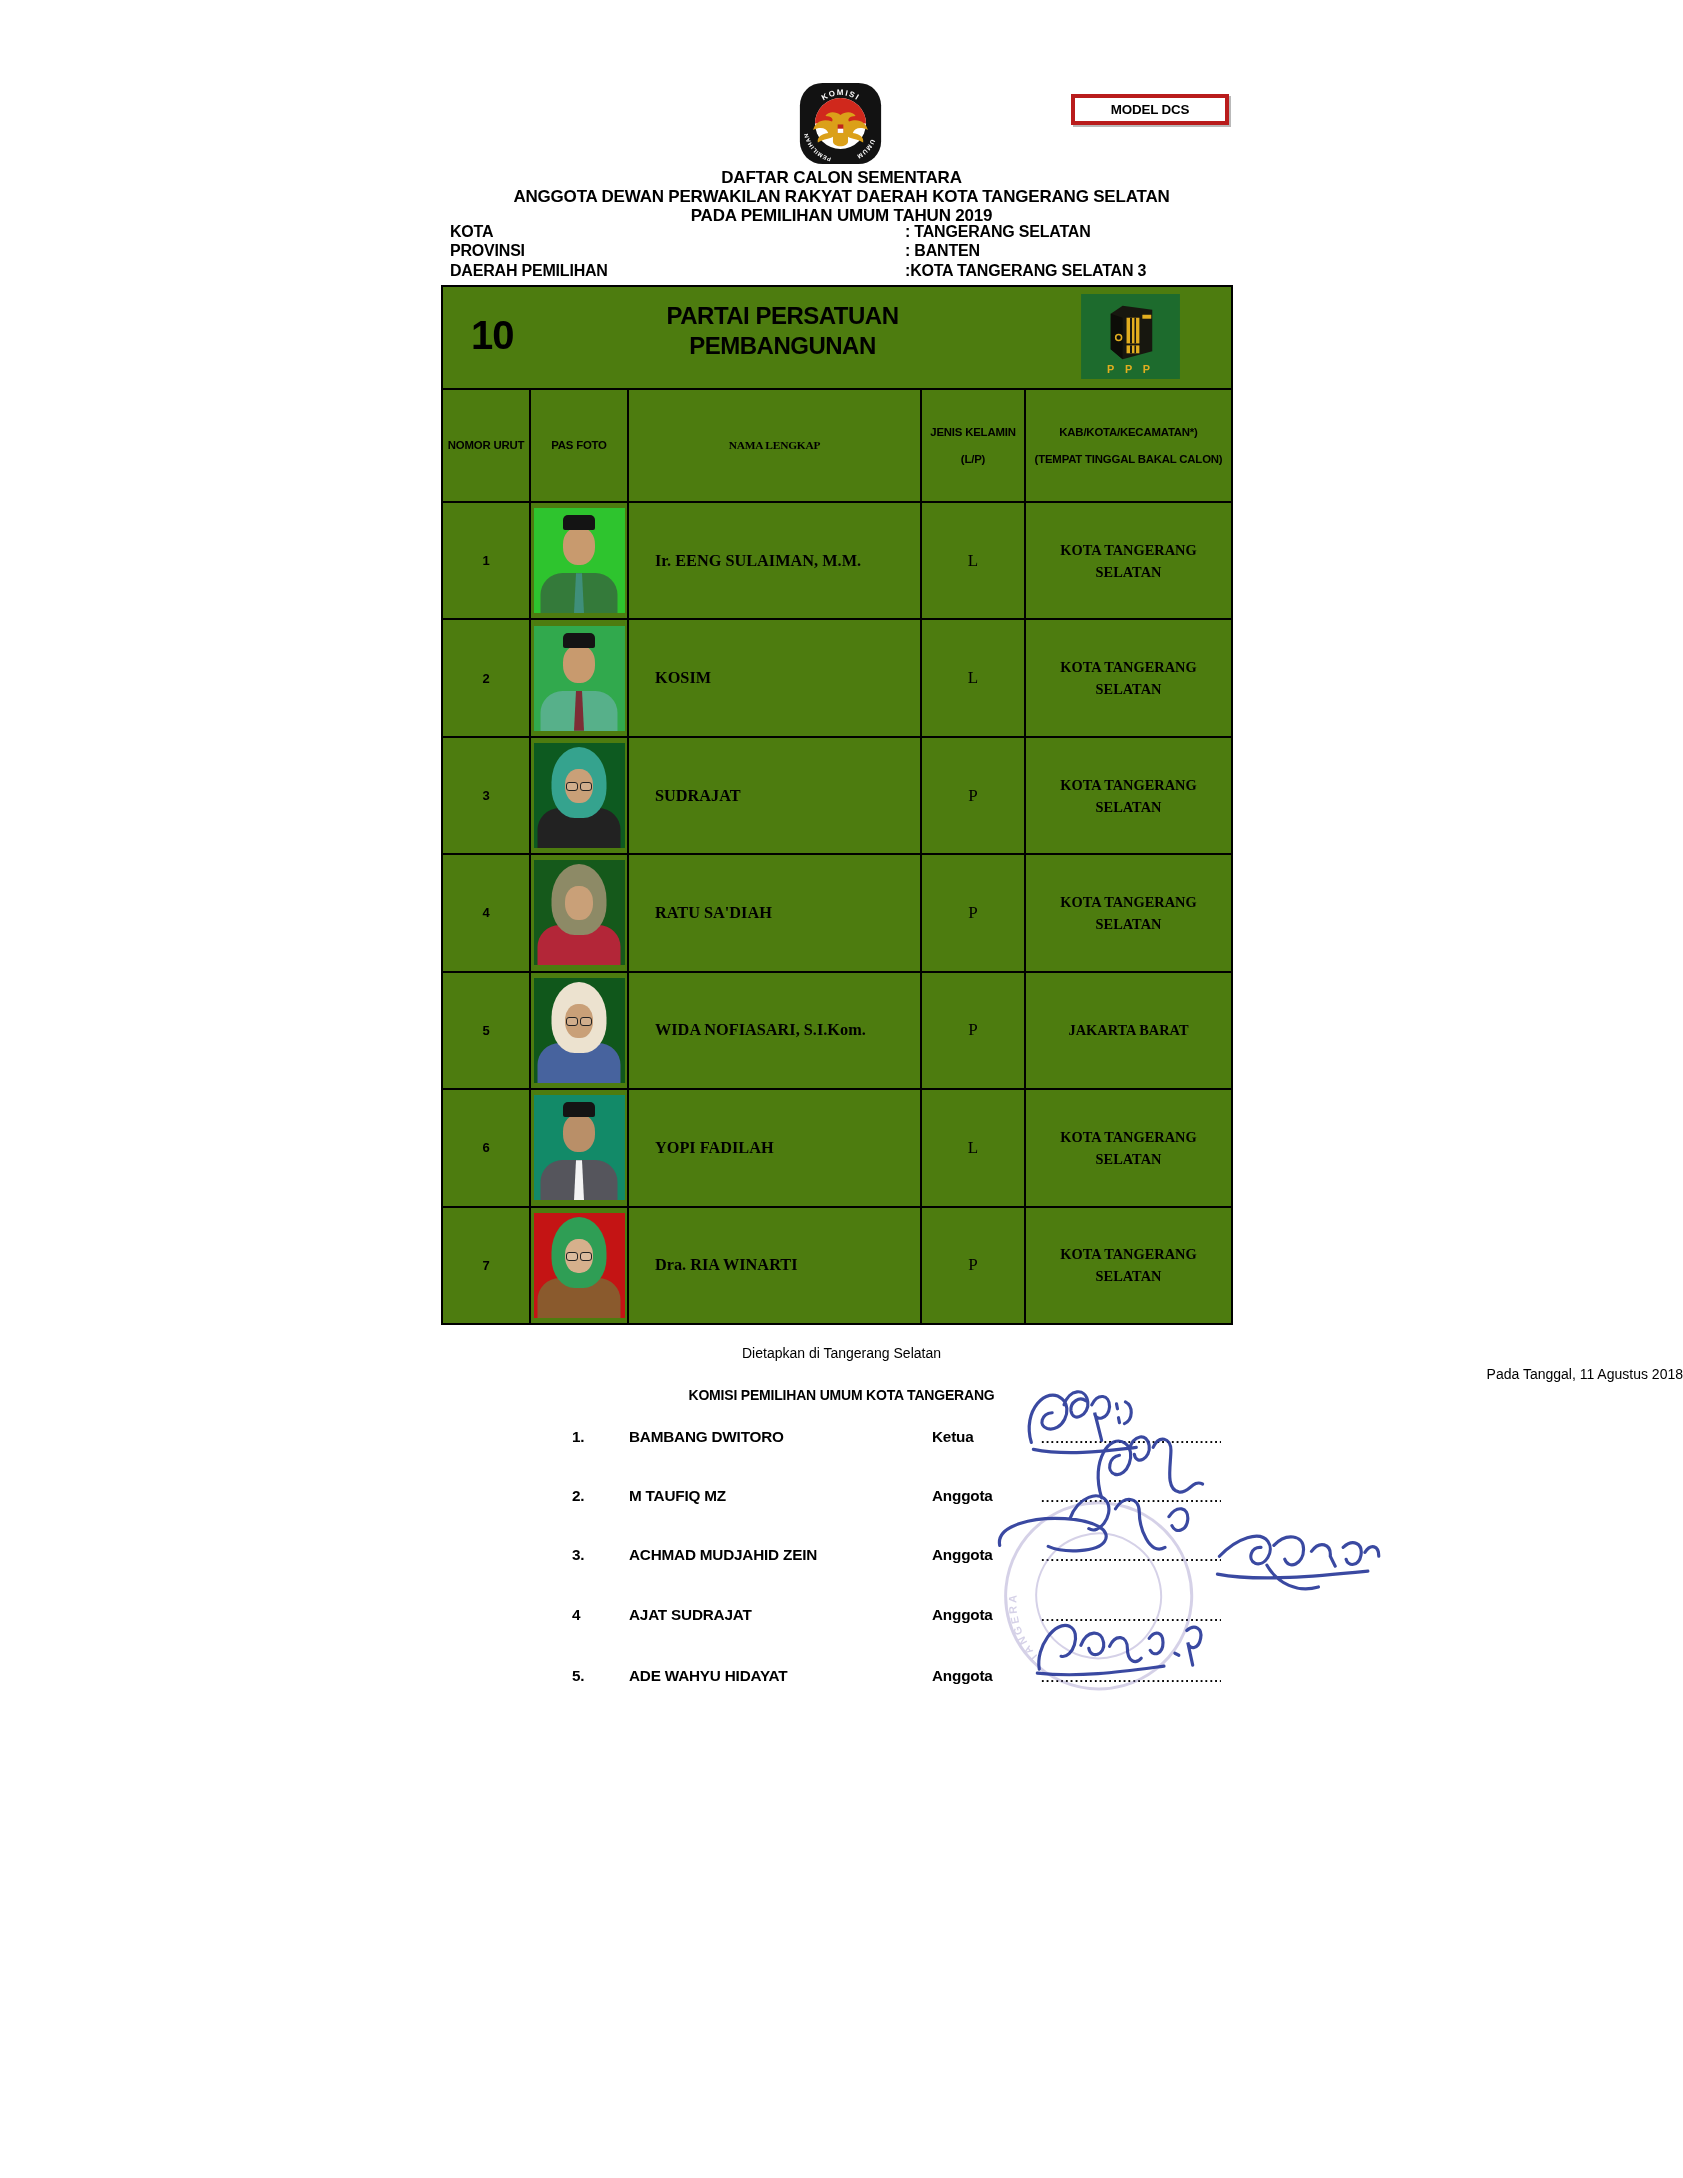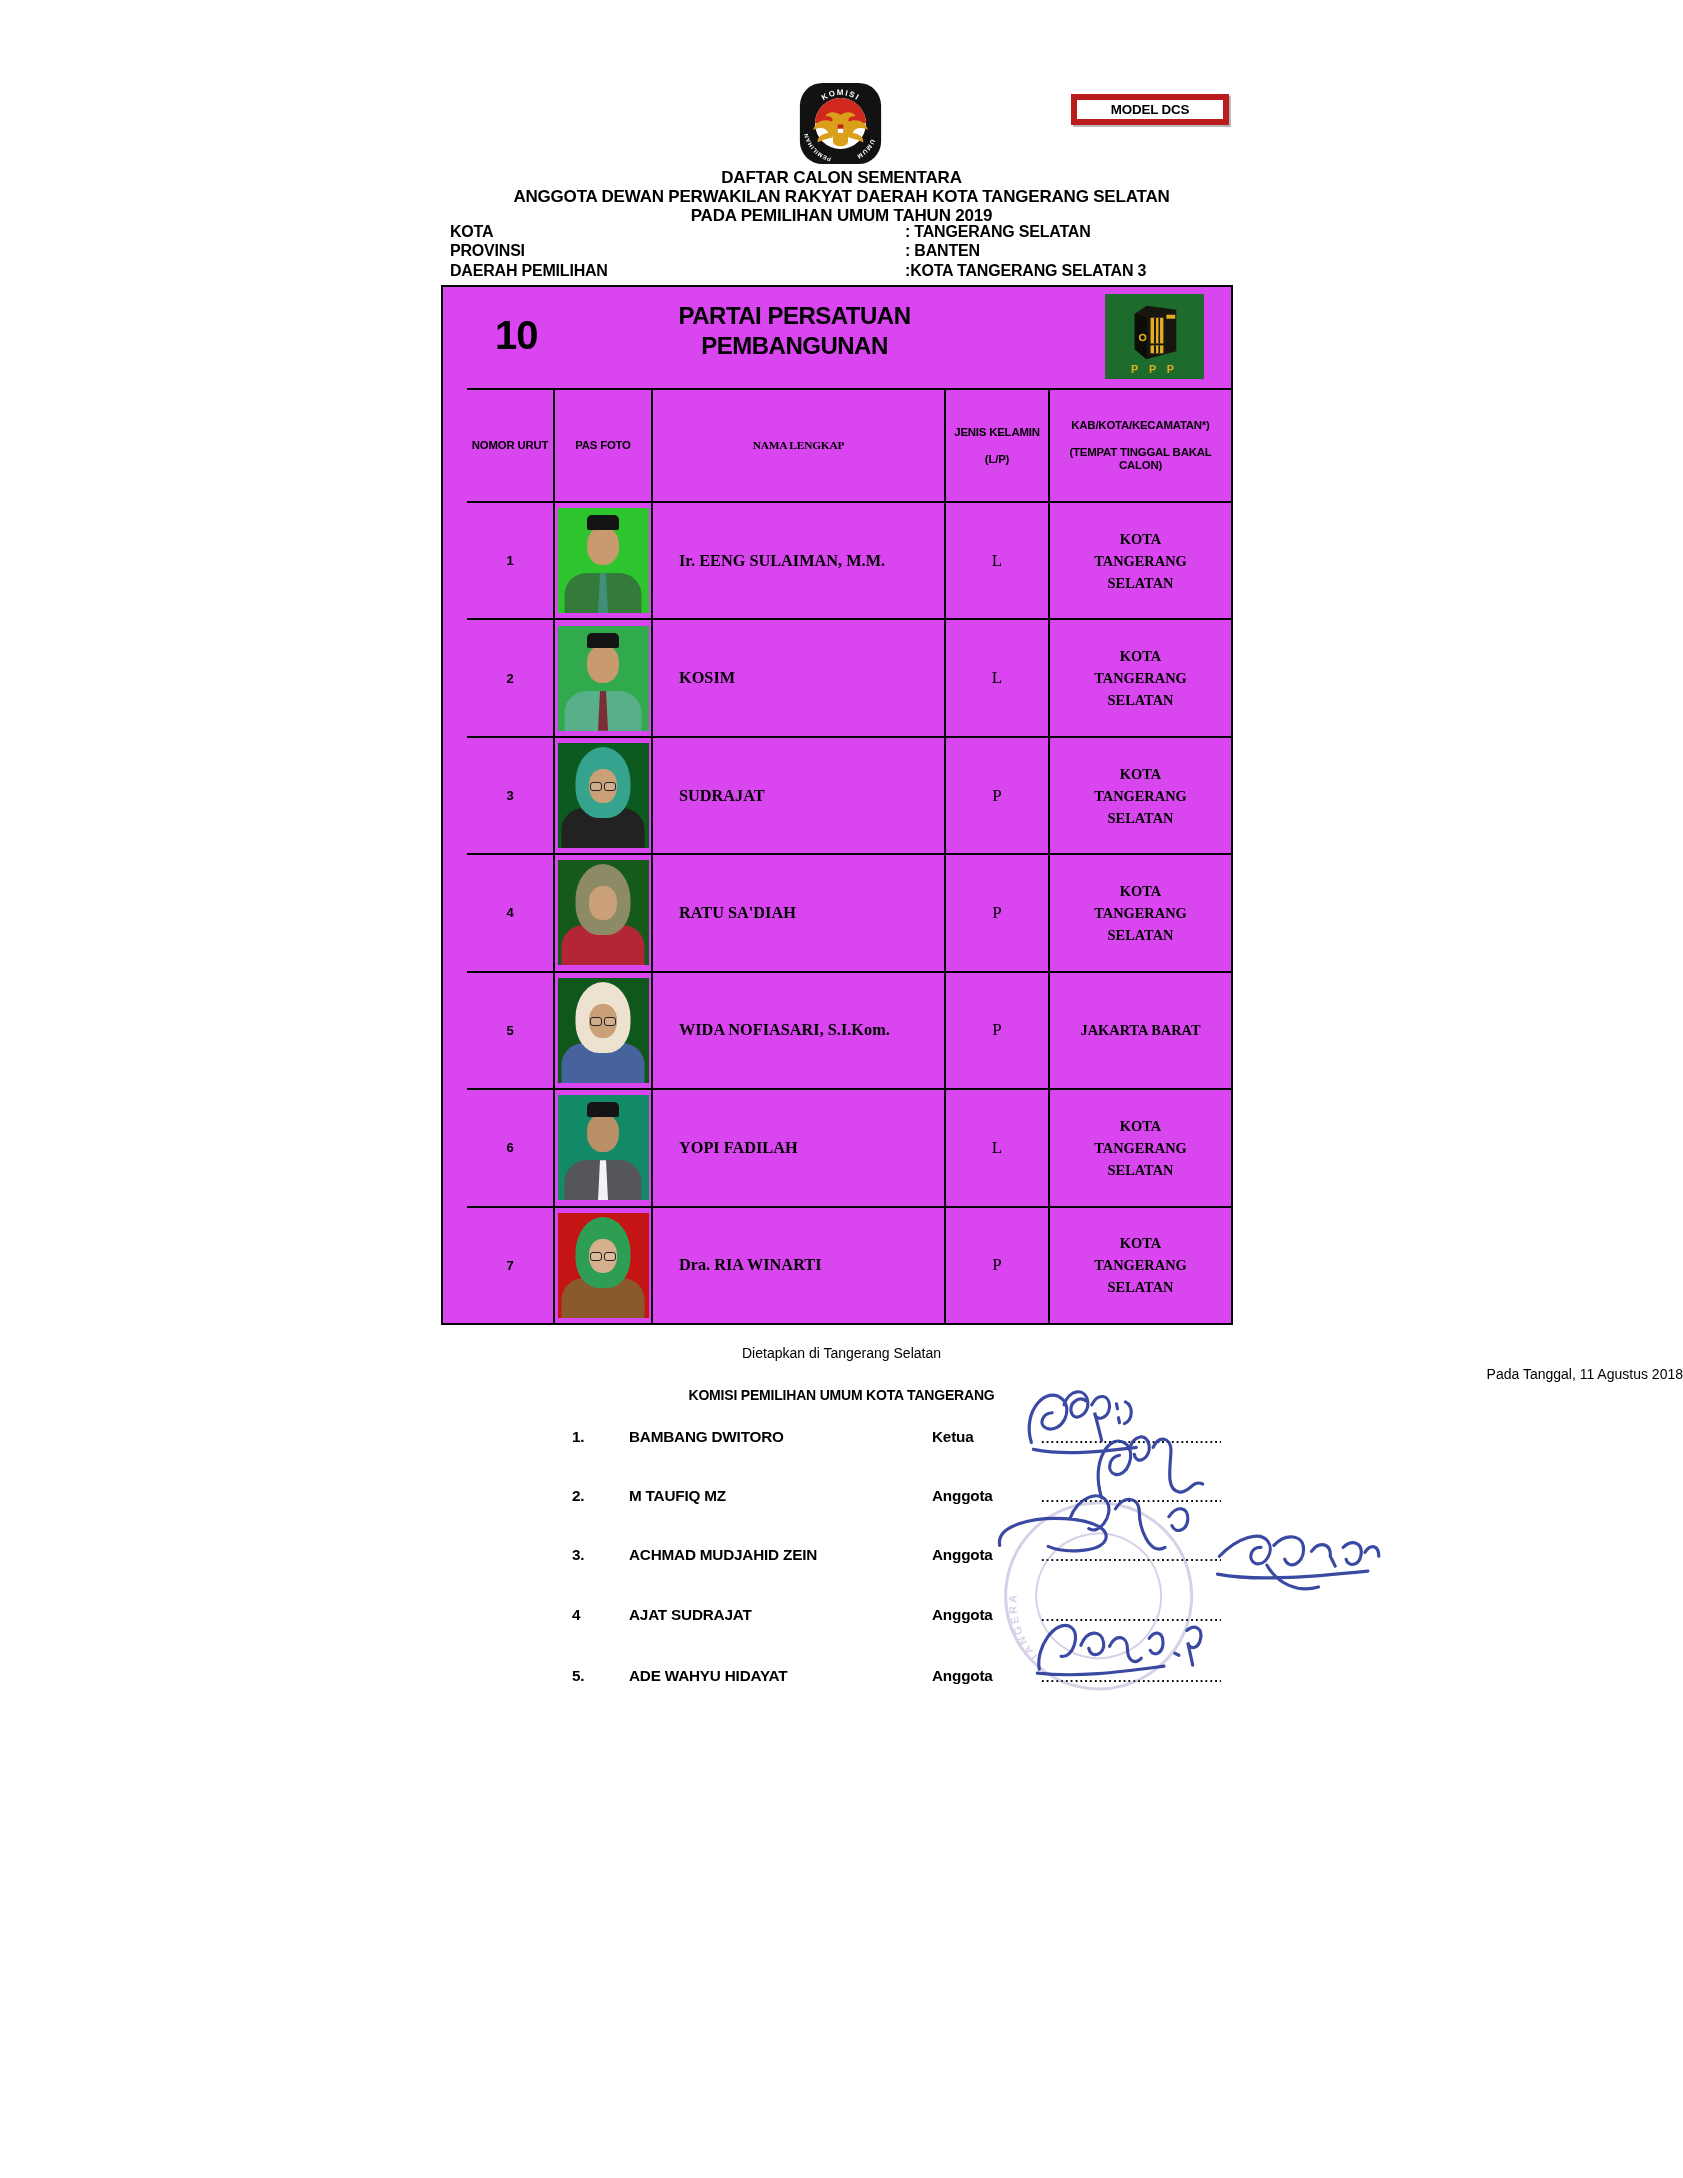--- a/index.html
+++ b/index.html
@@ -5,37 +5,37 @@
   * { margin:0; padding:0; box-sizing:border-box; }
   html,body { background:#ffffff; }
   #page {
     position:relative; width:1683px; height:2178px; background:#fff;
     font-family:"Liberation Sans", sans-serif; color:#000; overflow:hidden;
   }
   
   #kpu-logo { position:absolute; left:798px; top:81px; width:85px; height:85px; }
   #model-box {
     position:absolute; left:1071px; top:94px; width:158px; height:31px;
-    border:6px solid #b91c1c; box-shadow:2px 2px 0 #b9b9b9;
+    border:4px solid #b91c1c; box-shadow:2px 2px 0 #b9b9b9;
     display:flex; align-items:center; justify-content:center;
     font-weight:bold; font-size:13.4px; letter-spacing:-0.2px;
   }
   .title-line {
     position:relative; width:100%; text-align:center;
     font-weight:bold; font-size:17px; letter-spacing:-0.2px; line-height:19px;
   }
   #titles { position:absolute; left:0; top:168px; width:1683px; }
   #meta { position:absolute; left:450px; top:222px; width:792px; font-size:16px; font-weight:bold; letter-spacing:-0.2px; }
   .meta-row { display:flex; height:19.3px; line-height:19.3px; }
   .meta-label { width:455px; }
   .meta-value { }
   
   #table {
     position:absolute; left:441px; top:285px; width:792px; height:1040px;
-    border:2px solid #000; background:#d946ef;padding-left:24px;
+    border:2px solid #000; background:#4d7c0f;
   }
   #party-row { position:relative; height:103px; border-bottom:2px solid #000; }
   #party-number { position:absolute; left:28px; top:26px; font-size:40px; font-weight:bold; letter-spacing:-1px; }
   #party-name {
     position:absolute; left:40px; right:149px; top:14px; text-align:center;
     font-weight:bold; font-size:24px; line-height:30px; letter-spacing:-0.5px;
   }
   #ppp-logo { position:absolute; left:638px; top:7px; width:99px; height:85px; }
   #head-row { display:flex; height:113px; border-bottom:2px solid #000; }
   .hcell {

